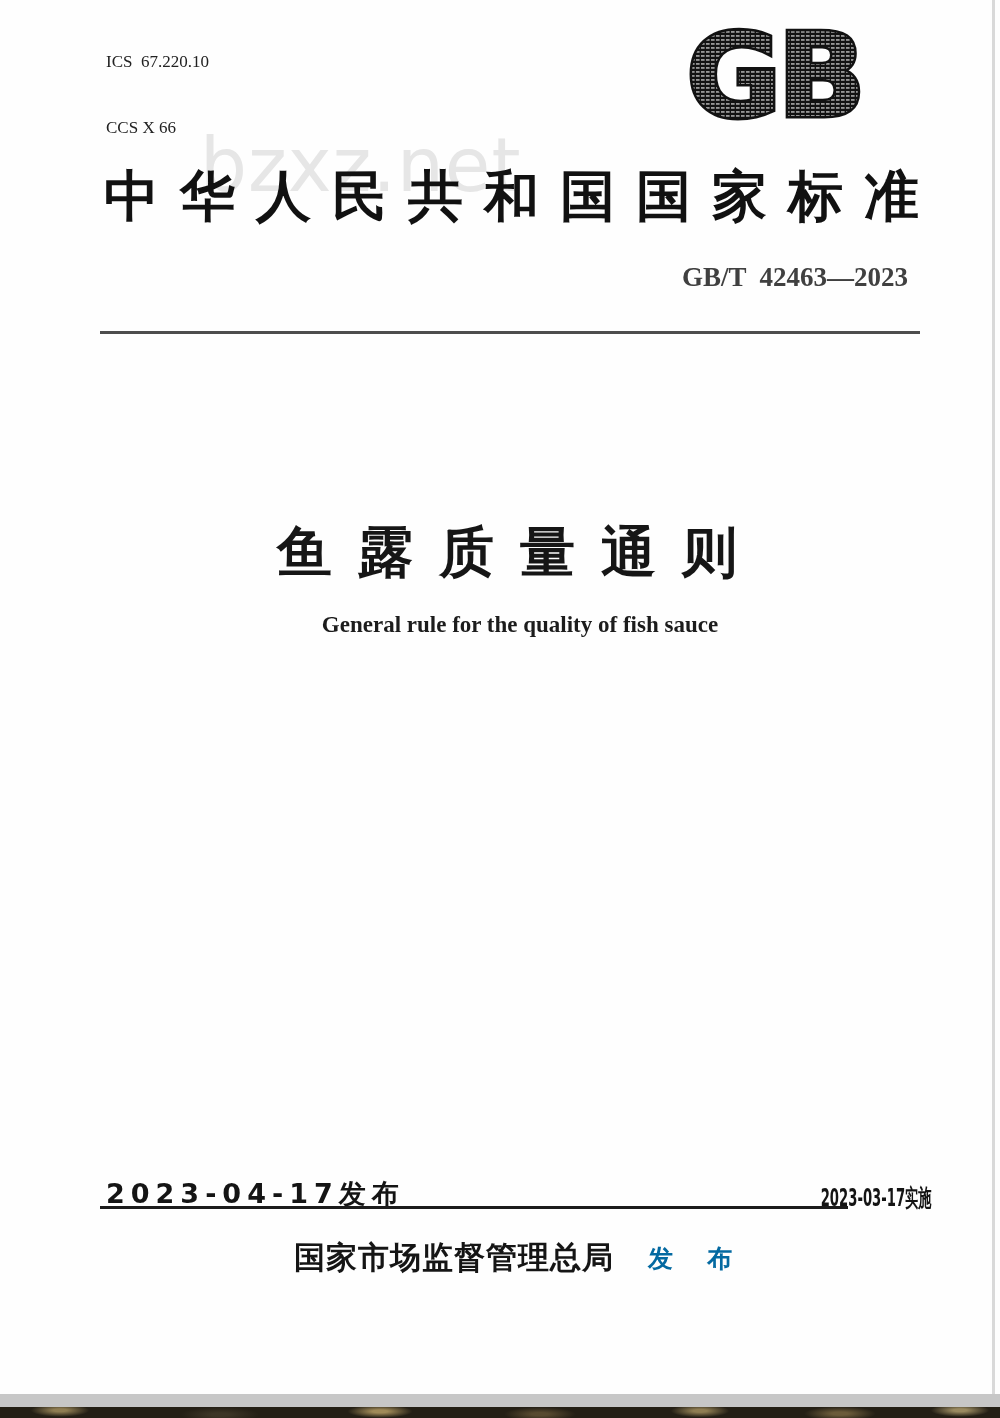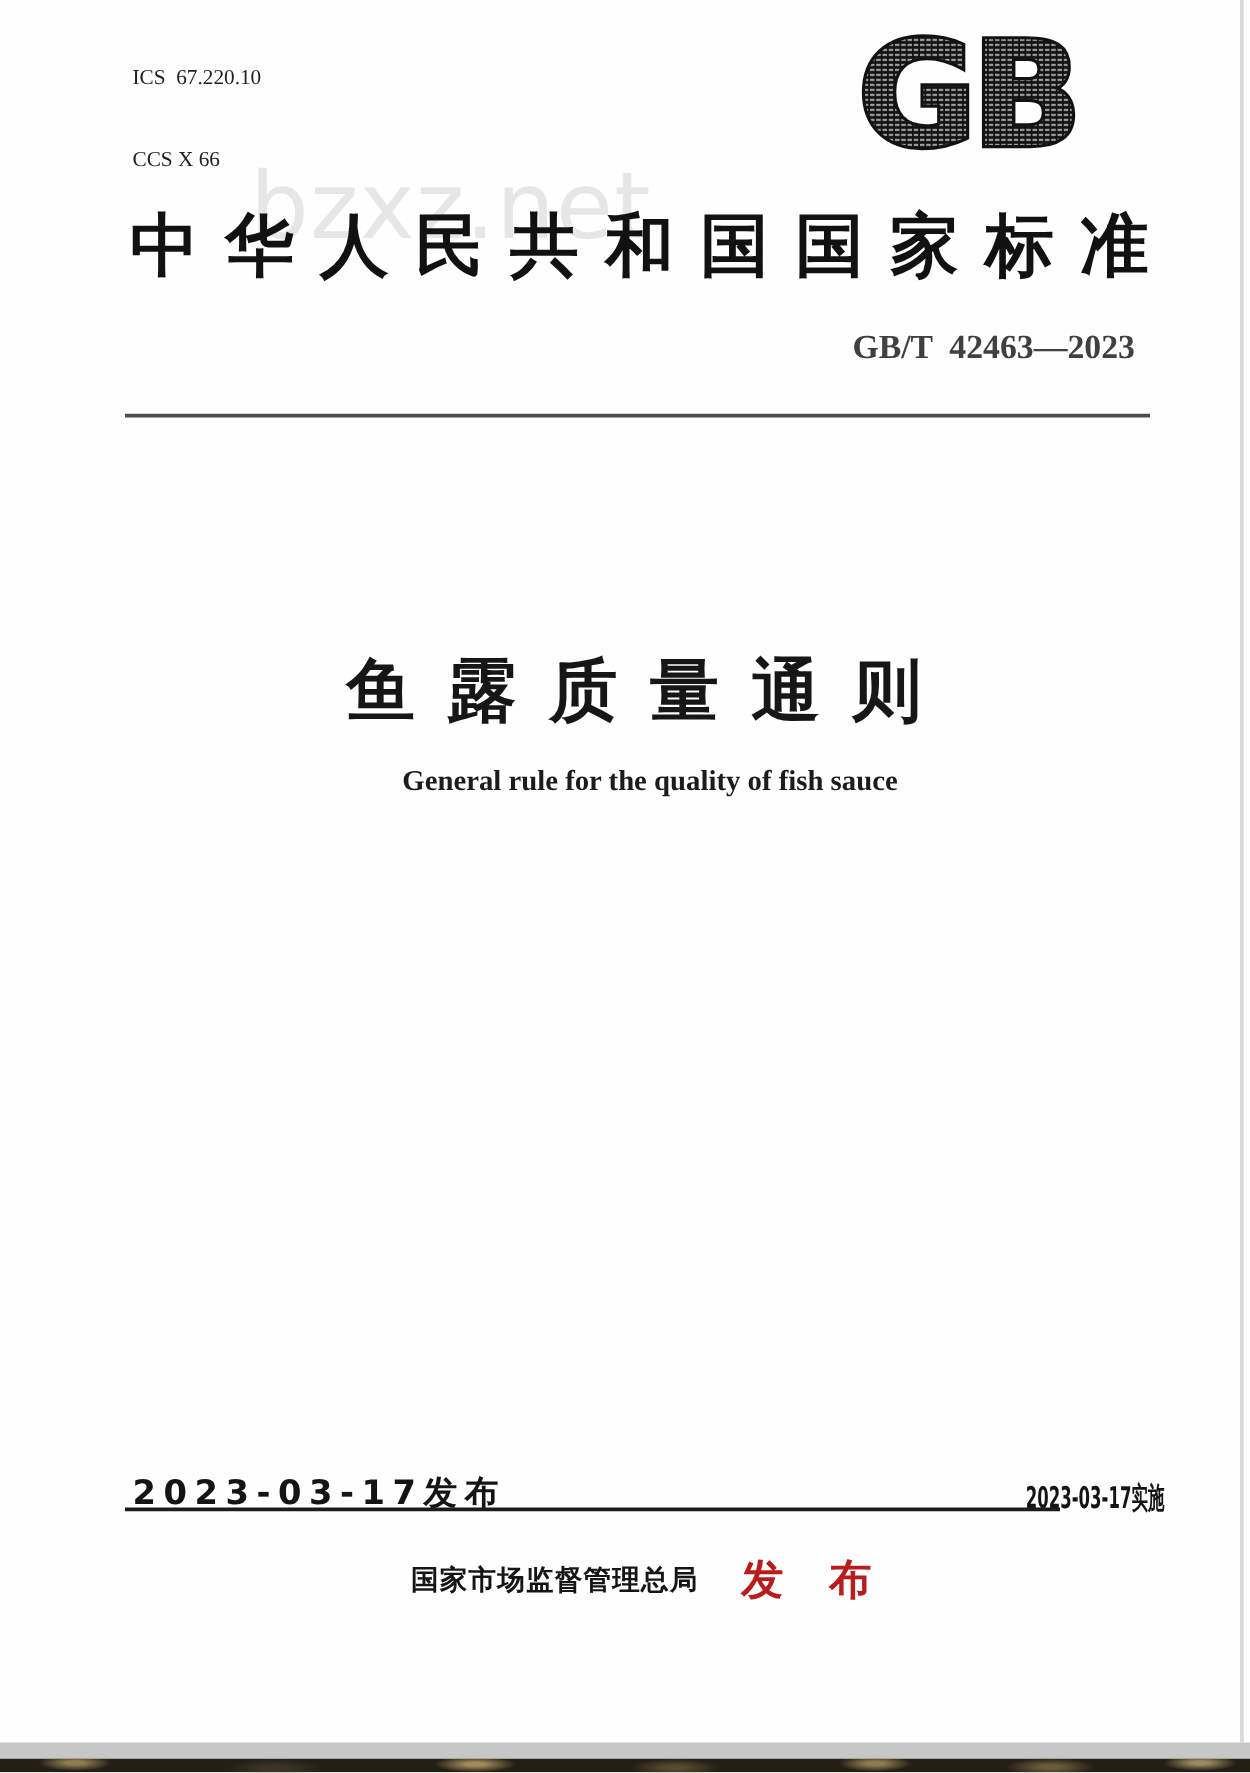--- a/index.html
+++ b/index.html
@@ -48,22 +48,22 @@
   #impl-date{
     right:68px;top:1182px;font-family:"DejaVu Sans","Liberation Sans",sans-serif;
     font-size:24px;font-weight:bold;color:#141414;white-space:nowrap;
     transform:scaleX(0.55);transform-origin:100% 50%;
   }
   
   #publisher-row{
     left:20px;top:1241px;width:1000px;display:flex;justify-content:center;
     align-items:center;gap:34px;
   }
-  .pub-lines{font-size:22px;font-weight:600;line-height:1.1;letter-spacing:1px;color:#151515;white-space:nowrap;}
-  #publish-label{font-size:34px;font-weight:600;letter-spacing:14px;color:#b91c1c;white-space:nowrap;text-align:right;}
+  .pub-lines{font-size:31px;font-weight:600;line-height:1.1;letter-spacing:1px;color:#151515;white-space:nowrap;}
+  #publish-label{font-size:25px;font-weight:600;letter-spacing:14px;color:#0369a1;white-space:nowrap;text-align:right;}
   
   #edge-right{left:992px;top:0;width:3px;height:1394px;background:#d9d9d9;}
   #strip-gray{left:0;top:1394px;width:1000px;height:13px;background:#c7c7c7;}
   #strip-camo{
     left:0;top:1407px;width:1000px;height:11px;
     background:
       radial-gradient(ellipse 45px 10px at 6% 30%, #8f7d52 15%, rgba(0,0,0,0) 65%),
       radial-gradient(ellipse 60px 12px at 22% 70%, #3c3526 15%, rgba(0,0,0,0) 65%),
       radial-gradient(ellipse 50px 10px at 38% 40%, #a08a58 15%, rgba(0,0,0,0) 65%),
       radial-gradient(ellipse 55px 11px at 54% 65%, #57492f 15%, rgba(0,0,0,0) 65%),
@@ -99,21 +99,21 @@
 
   <div class="abs" id="national-title">中华人民共和国国家标准</div>
 
   <div class="abs" id="std-number">GB/T  42463—2023</div>
 
   <div class="abs" id="rule-top"></div>
 
   <div class="abs" id="title-zh">鱼露质量通则</div>
   <div class="abs" id="title-en">General rule for the quality of fish sauce</div>
 
-  <div class="abs" id="issue-date">2023-03-17发布</div>
+  <div class="abs" id="issue-date">2023-04-17发布</div>
   <div class="abs" id="impl-date">2023-03-17实施</div>
   <div class="abs" id="rule-footer"></div>
 
   <div class="abs" id="publisher-row">
     <div class="pub-lines">
       <div>国家市场监督管理总局</div>
     </div>
     <div id="publish-label">发 布</div>
   </div>
 

